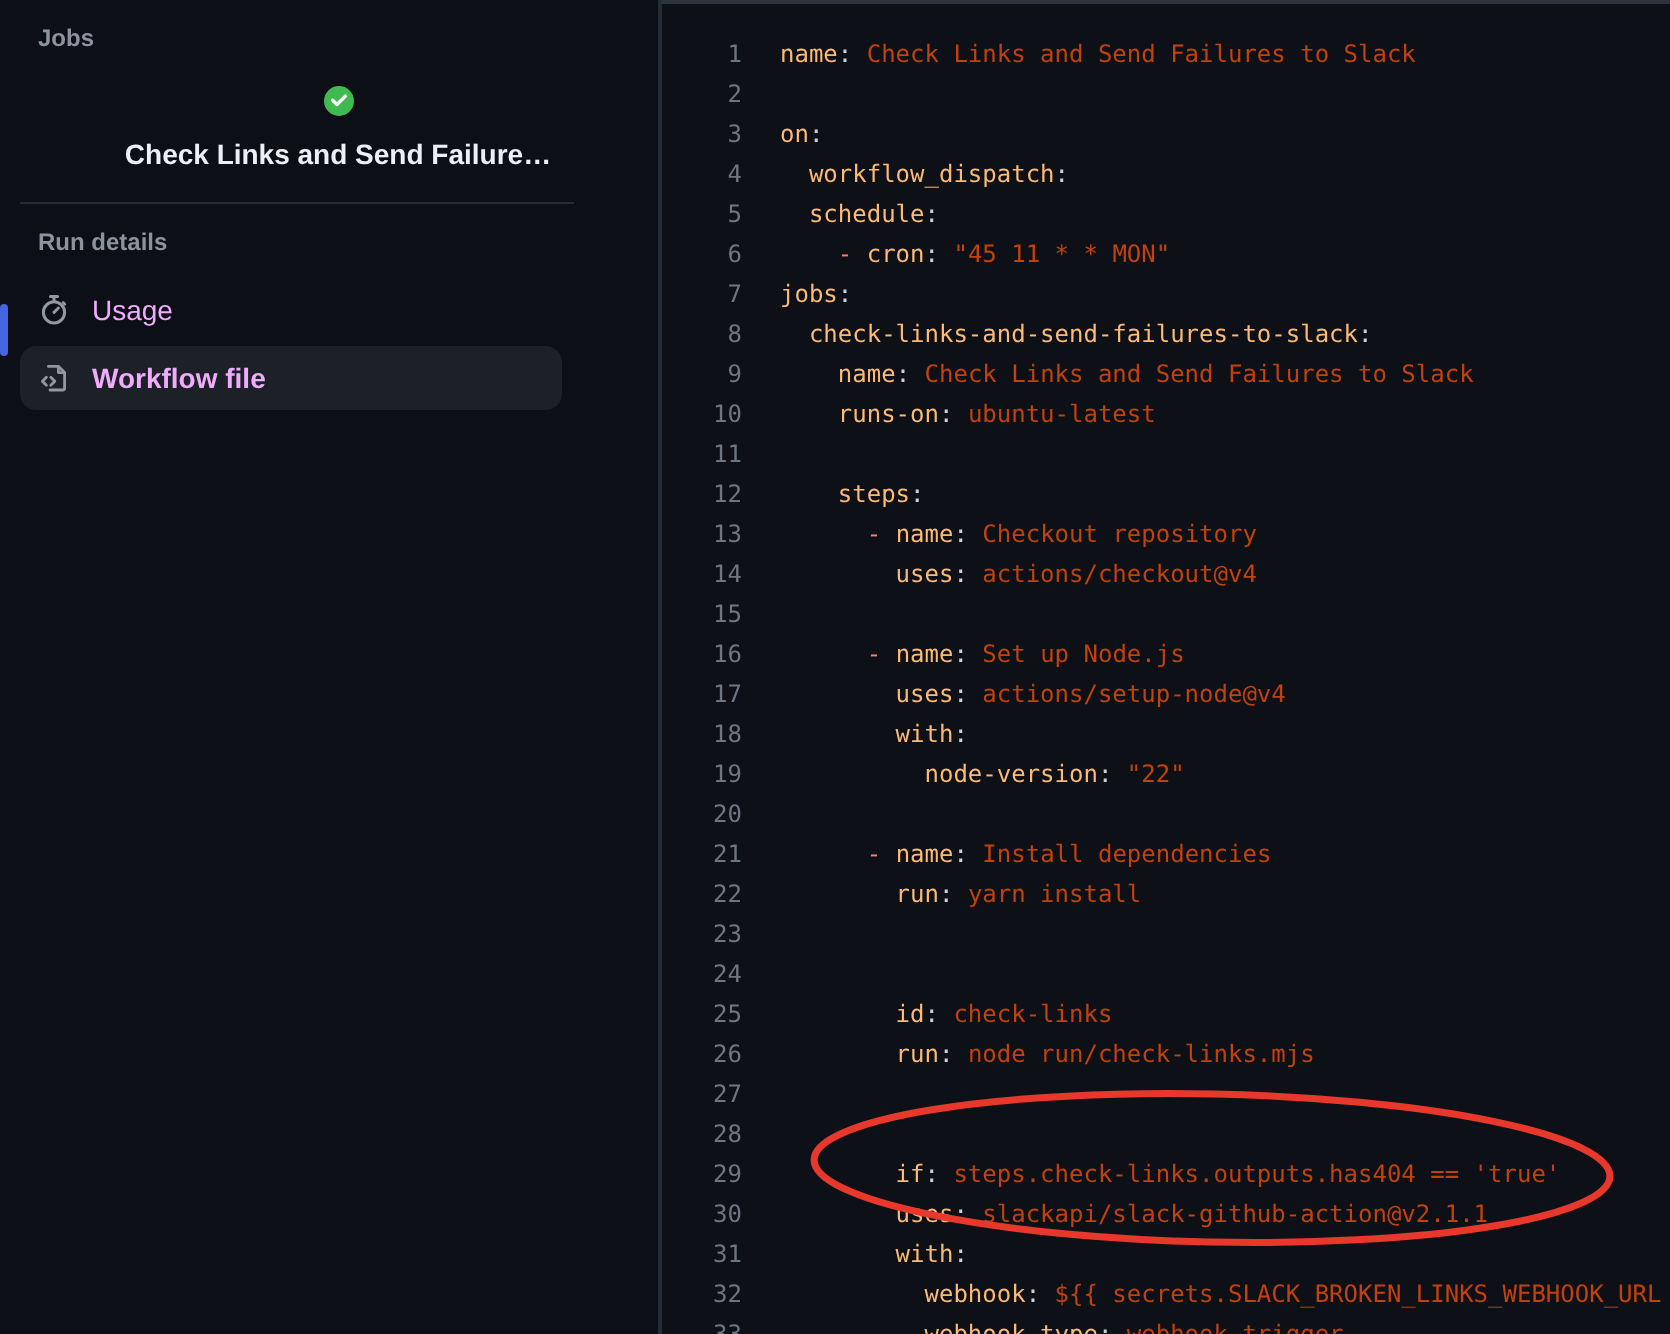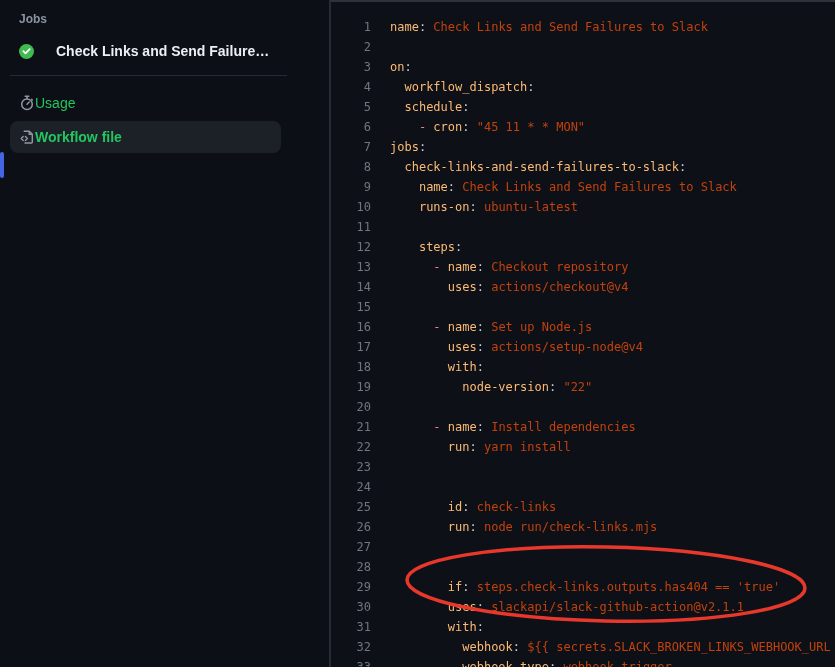--- a/index.html
+++ b/index.html
@@ -14,34 +14,34 @@
   .sidebar {
     position:absolute; left:0; top:0; width:330px; height:667px;
     background:#0c0f15;
     border-right:1px solid #262c36;
   }
   .section-header {
     margin:12px 0 0 19px;
     font-size:12px; font-weight:700; color:#8b949e;
   }
   .job-item {
-    display:flex; align-items:center; gap:22px;
-    margin:17px 10px 16px 19px; cursor:pointer;
+    display:flex; align-items:center; gap:11px;
+    margin:17px 10px 16px 19px; cursor:pointer;flex-direction:column;
   }
   .job-item .job-label {
     font-size:14px; font-weight:600; color:#eceff4;
     white-space:nowrap; overflow:hidden;
   }
   .divider { border-top:1px solid #262c36; margin:15px 42px 0 10px; }
   .nav-list { margin-top:11px; }
   .nav-item {
-    display:flex; align-items:center; 
+    display:flex; align-items:center; gap:11px;
     height:32px; margin:2px 48px 0 10px; padding-left:9px;
     border-radius:8px; cursor:pointer;
-    font-size:14px; color:#22c55e;
+    font-size:14px; color:#f0abfc;
   }
   .nav-item.selected { background:#1c2128; font-weight:700; }
   .accent-bar {
     position:absolute; left:0; top:152px; width:4px; height:26px;
     border-radius:2px; background:#4665e4;
   }
   .icon16 { width:16px; height:16px; flex:none; display:block; }
   .icon15 { width:15px; height:15px; flex:none; display:block; }
 
   
@@ -79,20 +79,21 @@
   <div class="job-item">
     <svg class="icon15" viewBox="0 0 16 16">
       <circle cx="8" cy="8" r="8" fill="#3fb950"></circle>
       <path d="M11.4 5.4 6.9 9.9 4.6 7.6" stroke="#ffffff" stroke-width="1.8" fill="none" stroke-linecap="round" stroke-linejoin="round"></path>
     </svg>
     <span class="job-label">Check Links and Send Failure…</span>
   </div>
 
   <div class="divider"></div>
 
+  <div class="section-header">Run details</div>
 
   <div class="nav-list">
     <div class="nav-item">
       <svg class="icon16" viewBox="0 0 16 16">
         <circle cx="8" cy="9.2" r="5.3" stroke="#9198a1" stroke-width="1.5" fill="none"></circle>
         <path d="M8 9.2 10.2 7" stroke="#9198a1" stroke-width="1.5" fill="none" stroke-linecap="round"></path>
         <path d="M6.2 1.2 h3.6 M8 1.4 v2.2" stroke="#9198a1" stroke-width="1.5" fill="none" stroke-linecap="round"></path>
         <path d="M12.6 4.3 13.4 5.1" stroke="#9198a1" stroke-width="1.4" stroke-linecap="round"></path>
       </svg>
       <span>Usage</span>

